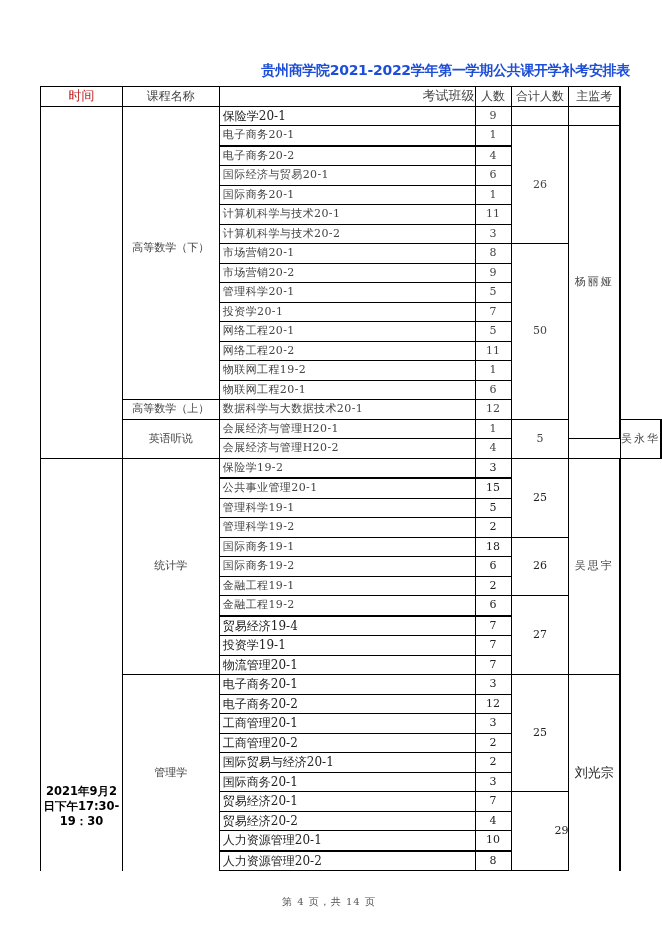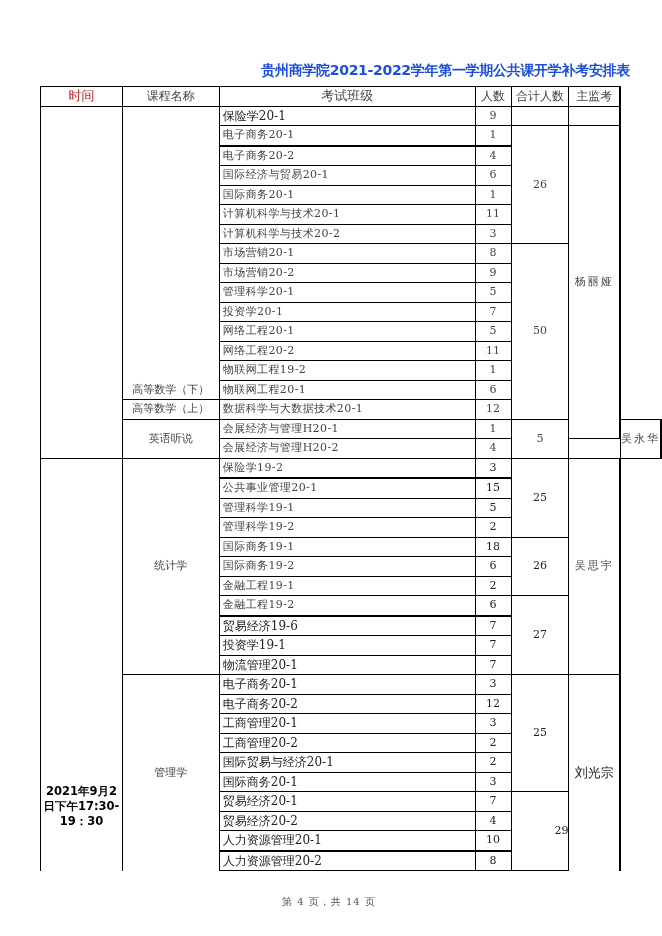--- a/index.html
+++ b/index.html
@@ -32,31 +32,31 @@
       <col style="width:97px">
       <col style="width:256px">
       <col style="width:36px">
       <col style="width:58px">
       <col style="width:51px">
   </colgroup>
   <thead>
     <tr>
       <th style="border-left:1.5px solid #000;font-size:13px !important;color:#b91c1c;">时间</th>
       <th>课程名称</th>
-      <th style="font-size:13px !important;color:#444;">考试班级</th>
+      <th style="font-size:13px !important;color:#444;text-align:right;">考试班级</th>
       <th>人数</th>
       <th>合计人数</th>
       <th style="border-right:2px solid #000;">主监考</th>
     </tr>
   </thead>
   <tbody>
 
     <tr>
       <td class="c-time" rowspan="18"></td>
-      <td class="c-course" rowspan="15" style="vertical-align:bottom;">高等数学（下）</td>
+      <td class="c-course" rowspan="15" style="vertical-align:bottom;padding-bottom:142px;">高等数学（下）</td>
       <td class="c-class dark">保险学20-1</td>
       <td class="c-count">9</td>
       <td class="c-total"></td>
       <td class="c-proctor"></td>
     </tr>
     <tr>
       <td class="c-class">电子商务20-1</td>
       <td class="c-count">1</td>
       <td class="c-total" rowspan="6">26</td>
       <td class="c-proctor" rowspan="16">杨丽娅</td>
@@ -165,21 +165,21 @@
     <tr>
       <td class="c-class">金融工程19-1</td>
       <td class="c-count dark">2</td>
     </tr>
     <tr>
       <td class="c-class">金融工程19-2</td>
       <td class="c-count dark">6</td>
       <td class="c-total" rowspan="4" style="color:#222;">27</td>
     </tr>
     <tr class="thick-top">
-      <td class="c-class dark">贸易经济19-6</td>
+      <td class="c-class dark">贸易经济19-4</td>
       <td class="c-count dark">7</td>
     </tr>
     <tr>
       <td class="c-class dark">投资学19-1</td>
       <td class="c-count dark">7</td>
     </tr>
     <tr>
       <td class="c-class dark">物流管理20-1</td>
       <td class="c-count dark">7</td>
     </tr>

